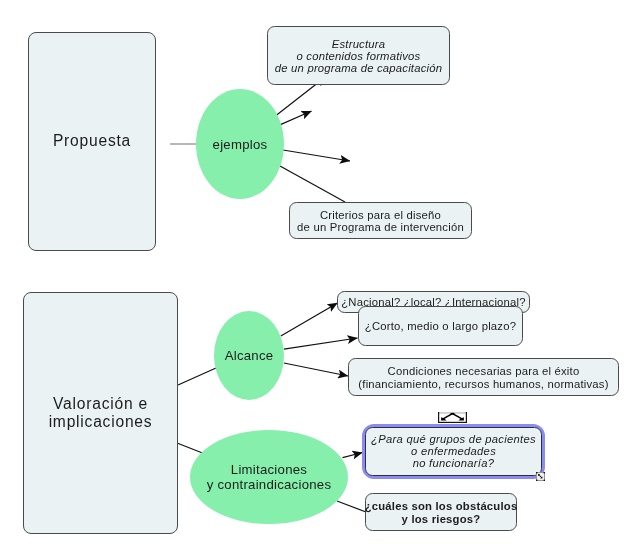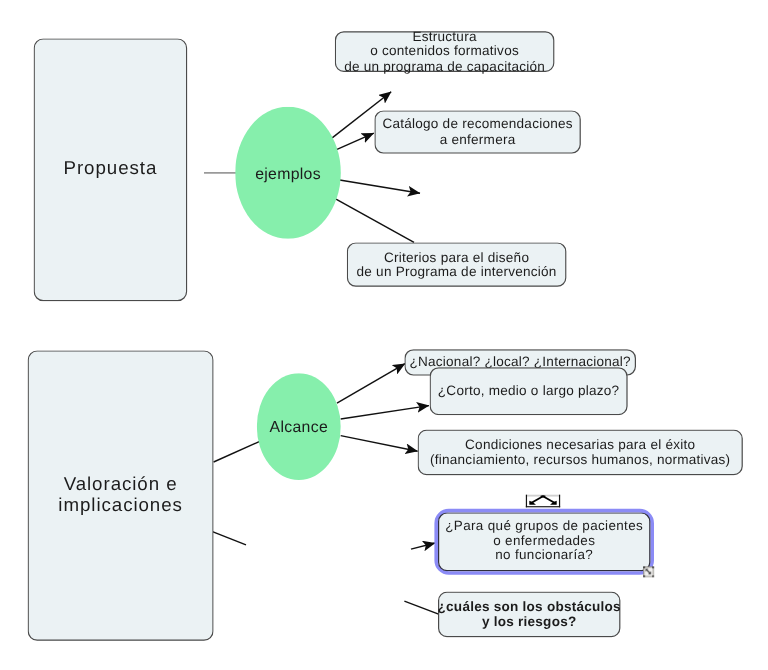--- a/index.html
+++ b/index.html
@@ -10,21 +10,21 @@
 
   .node{position:absolute;box-sizing:border-box;display:flex;align-items:center;
         justify-content:center;text-align:center;color:#1c1c1c;white-space:pre;will-change:transform;}
 
   .rbox{background:#ebf2f4;border:1px solid #4a4a4a;border-radius:7.5px;
         font-size:11.3px;line-height:12.2px;letter-spacing:0.2px;padding-top:1px;}
   .bigbox{background:#ebf2f4;border:1px solid #4a4a4a;border-radius:8px;
         font-size:15.6px;line-height:18.2px;letter-spacing:0.78px;}
   .ellipse{background:#86efac;border-radius:50%;font-size:13.2px;line-height:14.5px;letter-spacing:0.25px;padding-top:1.5px;}
 
-  .selbox{border-color:#2e2e3c;font-size:11.2px;line-height:11.9px;letter-spacing:0.3px;}
+  .selbox{border-color:#2e2e3c;font-size:11.2px;line-height:11.9px;letter-spacing:0.3px;font-style:italic;}
   .sel-wrap{position:absolute;box-sizing:border-box;border:3px solid #8b8bf6;
         border-radius:12px;}
   .sel-inner{position:absolute;left:0;top:0;right:0;bottom:0;}
   .handle{position:absolute;box-sizing:border-box;}
   .linkbtn{position:absolute;box-sizing:border-box;}
 </style>
 </head>
 <body>
 
 <div id="canvas">
@@ -51,43 +51,43 @@
     <line x1="283.9" y1="363" x2="348" y2="376" stroke="#111111" stroke-width="1.2" marker-end="url(#ah)"></line>
 
     <line x1="342.5" y1="457.6" x2="362.5" y2="452.5" stroke="#111111" stroke-width="1.2" marker-end="url(#ah)"></line>
     <line x1="337" y1="501" x2="366" y2="512" stroke="#111111" stroke-width="1.2"></line>
   </svg>
 
   <div class="node bigbox" style="left:28px;top:32px;width:128px;height:219px;">Propuesta</div>
 
   <div class="node ellipse" style="left:196px;top:89px;width:88px;height:110px;">ejemplos</div>
 
-  <div class="node rbox" style="left:279px;top:26px;width:183px;height:34px;">Estructura
+  <div class="node rbox" style="left:267px;top:26px;width:183px;height:59px;font-style:italic;">Estructura
 o contenidos formativos
 de un programa de capacitación</div>
 
-  <div class="node rbox" style="left:312px;top:92px;width:172px;height:36px;">Catálogo de recomendaciones
-a enfermera</div>
 
 
   <div class="node rbox" style="left:289px;top:202px;width:183px;height:37px;">Criterios para el diseño
 de un Programa de intervención</div>
 
   <div class="node bigbox" style="left:23px;top:292px;width:155px;height:242px;">Valoración e
 implicaciones</div>
 
   <div class="node ellipse" style="left:214px;top:311px;width:70px;height:89px;">Alcance</div>
 
   <div class="node rbox" style="left:337px;top:291px;width:193px;height:22px;">¿Nacional? ¿local? ¿Internacional?</div>
 
   <div class="node rbox" style="left:358px;top:306px;width:165px;height:40px;">¿Corto, medio o largo plazo?</div>
 
   <div class="node rbox" style="left:348px;top:358px;width:271px;height:38px;">Condiciones necesarias para el éxito
 (financiamiento, recursos humanos, normativas)</div>
 
+  <div class="node ellipse" style="left:190px;top:430px;width:158px;height:94px;">Limitaciones
+y contraindicaciones</div>
 
   <div class="sel-wrap" style="left:362px;top:424px;width:183px;height:55px;">
     <div class="node rbox sel-inner selbox">¿Para qué grupos de pacientes
 o enfermedades
 no funcionaría?</div>
   </div>
 
   <div class="linkbtn" style="left:438px;top:412px;width:29px;height:11px;">
     <svg width="29" height="11" viewBox="0 0 29 11" style="display:block;">
       <rect x="0" y="0" width="29" height="11" fill="#ffffff"></rect>

